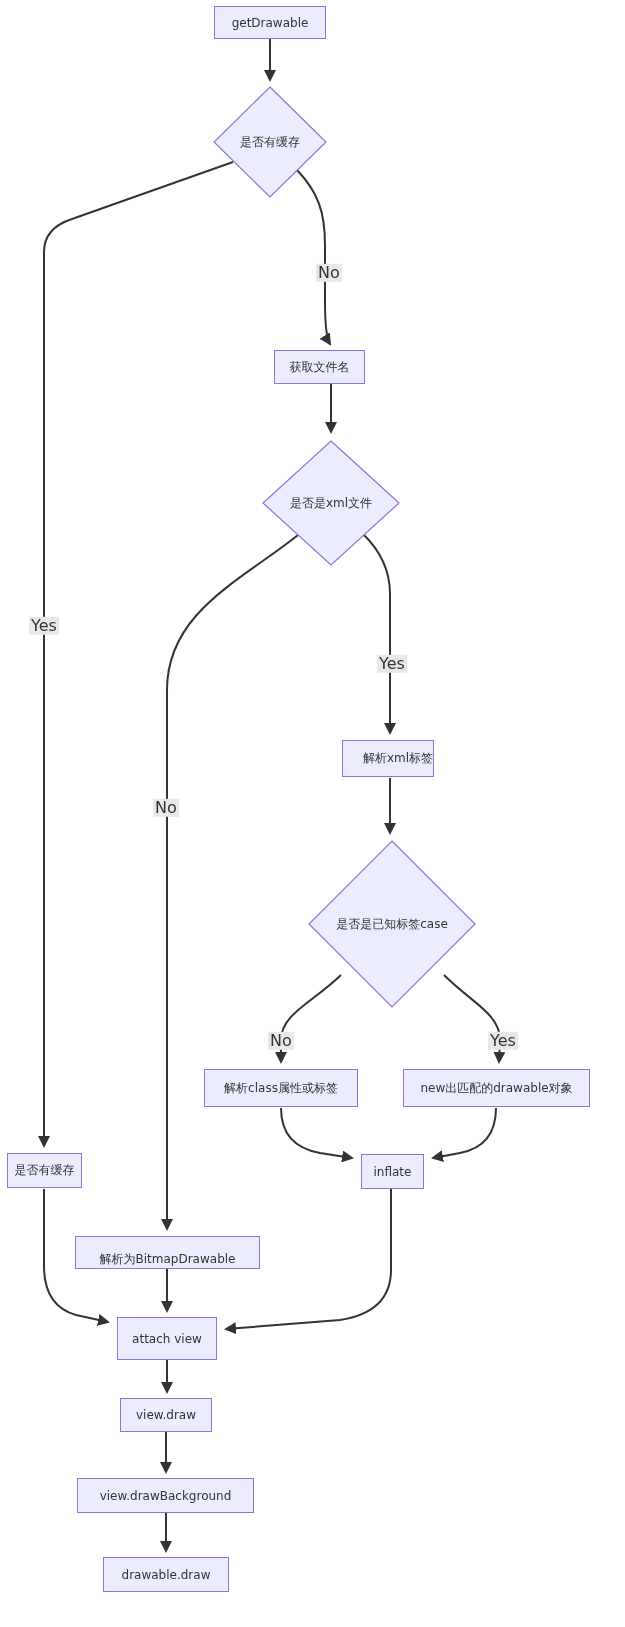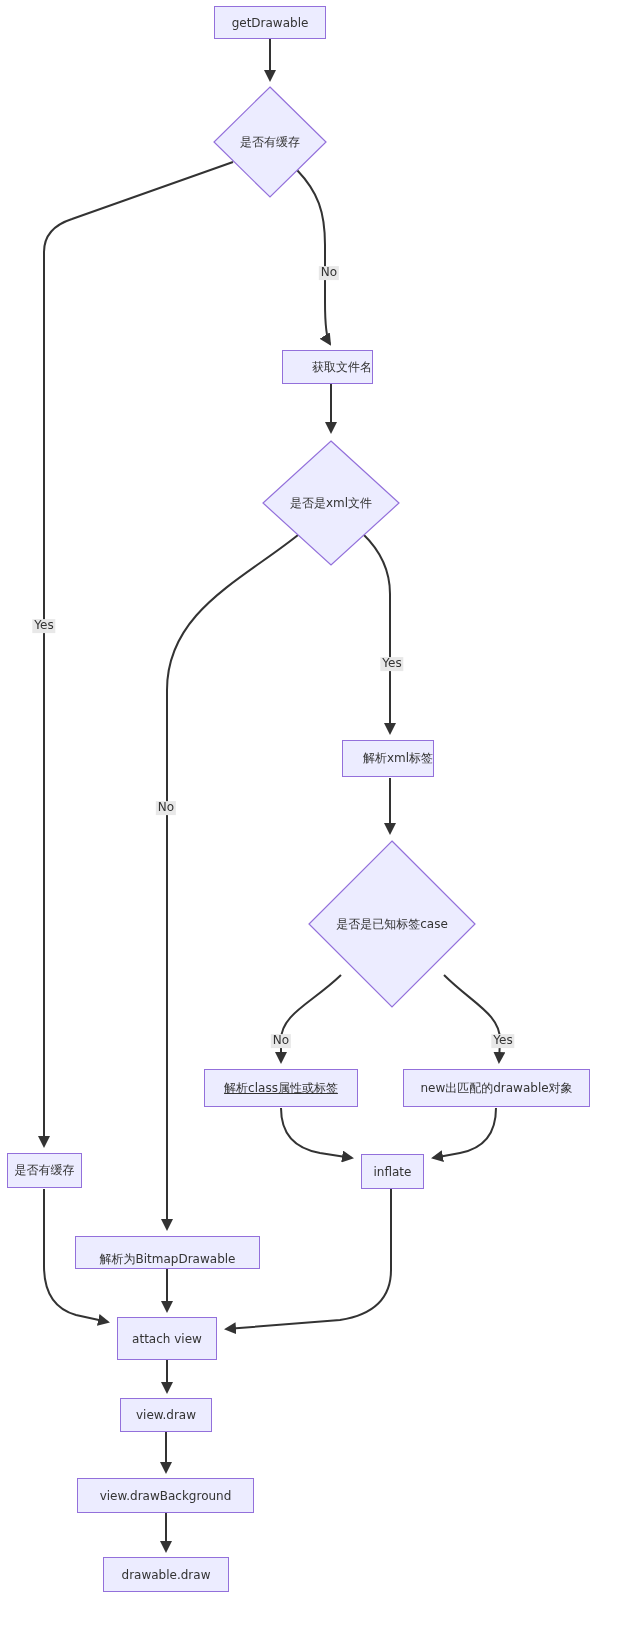--- a/index.html
+++ b/index.html
@@ -55,21 +55,21 @@
   .node-label {
     position: relative;
     z-index: 2;
     text-align: center;
   }
   .edge-label {
     position: absolute;
     transform: translate(-50%, -50%);
     background: var(--label-bg, #e8e8e8);
     color: var(--text-color, #333333);
-    font-size: 12px;
+    font-size: 16px;
     line-height: 1.15;
     padding: 0 2px;
     z-index: 3;
     white-space: nowrap;
   }
 </style>
 </head>
 <body>
 
 <div class="canvas">
@@ -100,39 +100,39 @@
   <div id="nodes-layer">
       <div class="node rect" style="left: 214px; top: 6px; width: 112px; height: 33px;">
         <span class="node-label">getDrawable</span>
       </div>
       <div class="node diamond" style="left: 213px; top: 86px; width: 114px; height: 112px;">
         <svg viewBox="0 0 114 112" width="114" height="112" preserveAspectRatio="none">
           <polygon points="57,1 113,56 57,111 1,56"></polygon>
         </svg>
         <span class="node-label">是否有缓存</span>
       </div>
-      <div class="node rect" style="left: 282px; top: 350px; width: 91px; height: 34px; justify-content: flex-end;">
+      <div class="node rect" style="left: 274px; top: 350px; width: 91px; height: 34px;">
         <span class="node-label">获取文件名</span>
       </div>
       <div class="node diamond" style="left: 262px; top: 440px; width: 138px; height: 126px;">
         <svg viewBox="0 0 138 126" width="138" height="126" preserveAspectRatio="none">
           <polygon points="69,1 137,63 69,125 1,63"></polygon>
         </svg>
         <span class="node-label">是否是xml文件</span>
       </div>
       <div class="node rect" style="left: 342px; top: 740px; width: 92px; height: 37px; justify-content: flex-end;">
         <span class="node-label">解析xml标签</span>
       </div>
       <div class="node diamond" style="left: 308px; top: 840px; width: 168px; height: 168px;">
         <svg viewBox="0 0 168 168" width="168" height="168" preserveAspectRatio="none">
           <polygon points="84,1 167,84 84,167 1,84"></polygon>
         </svg>
         <span class="node-label">是否是已知标签case</span>
       </div>
-      <div class="node rect" style="left: 204px; top: 1069px; width: 154px; height: 38px; text-decoration: underline;">
+      <div class="node rect" style="left: 204px; top: 1069px; width: 154px; height: 38px;">
         <span class="node-label">解析class属性或标签</span>
       </div>
       <div class="node rect" style="left: 403px; top: 1069px; width: 187px; height: 38px;">
         <span class="node-label">new出匹配的drawable对象</span>
       </div>
       <div class="node rect" style="left: 361px; top: 1154px; width: 63px; height: 35px;">
         <span class="node-label">inflate</span>
       </div>
       <div class="node rect" style="left: 7px; top: 1153px; width: 75px; height: 35px;">
         <span class="node-label">是否有缓存</span>

